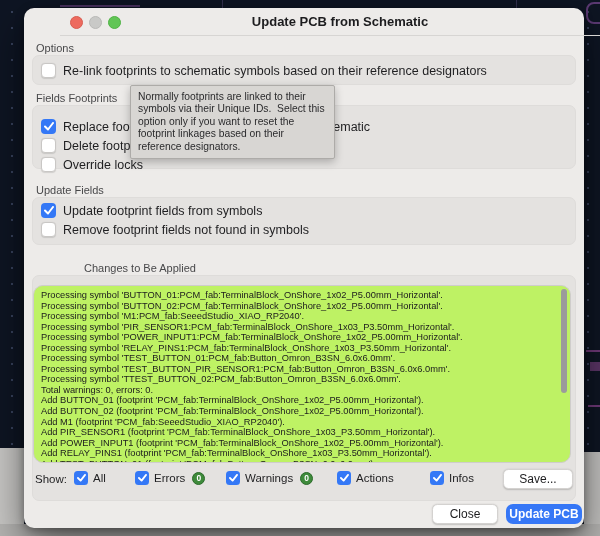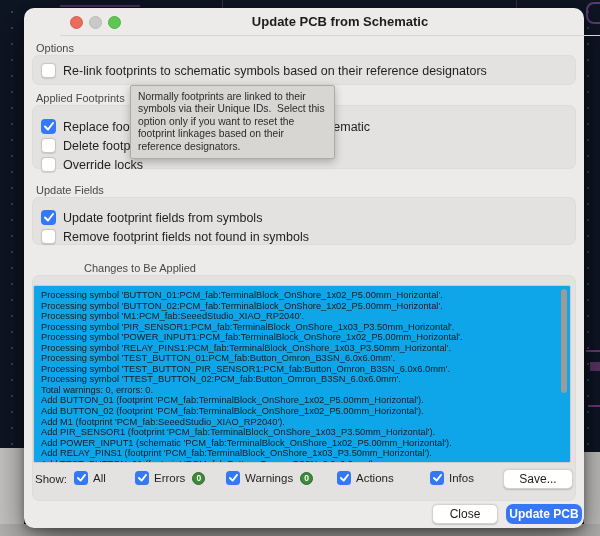--- a/index.html
+++ b/index.html
@@ -72,21 +72,21 @@
     background:#d8d6d3; border:1px solid #adaba8; border-radius:2px;
     box-shadow:0 3px 8px rgba(0,0,0,.25);
     padding:5px 7px; z-index:30;
     font-size:10.3px; line-height:12.4px; color:#2b2b2d;
     white-space:pre-wrap;
   }
 
   
   .log-box {
     position:absolute; left:9px; top:277px; width:538px; height:178px;
-    background:#0ea5e9; border:1px solid #cfcdcb; border-radius:2px;
+    background:#bef264; border:1px solid #cfcdcb; border-radius:10px;
     overflow:hidden; padding:4px 6px 0 7px;
   }
   .log-line {
     font-size:9.3px; line-height:10.55px; color:#1b1b1d; white-space:nowrap;
   }
   .scroll-thumb {
     position:absolute; right:3px; top:3px; width:6px; height:104px;
     background:#9b9b9b; border-radius:3px;
   }
 
@@ -142,21 +142,21 @@
   </div>
 
   <div class="section-label" style="left:12px; top:34px;">Options</div>
   <div class="group-box" style="top:47px; height:30px; padding-top:5px;">
     <div class="cb-row">
       <div class="checkbox unchecked"></div>
       <div class="cb-label">Re-link footprints to schematic symbols based on their reference designators</div>
     </div>
   </div>
 
-  <div class="section-label" style="left:12px; top:84px;">Applied Footprints</div>
+  <div class="section-label" style="left:12px; top:84px;">Fields Footprints</div>
   <div class="group-box" style="top:97px; height:64px; padding-top:11px;">
     <div class="cb-row">
       <div class="checkbox checked">
         <svg width="10" height="9" viewBox="0 0 10 9">
             <polyline points="1,4.5 4,7.5 9,1" fill="none" stroke="#fff" stroke-width="2" stroke-linecap="round" stroke-linejoin="round"></polyline>
           </svg>
       </div>
       <div class="cb-label">Replace footprints with those specified in the schematic</div>
     </div>
     <div class="cb-row">
@@ -165,21 +165,21 @@
     </div>
     <div class="cb-row">
       <div class="checkbox unchecked"></div>
       <div class="cb-label">Override locks</div>
     </div>
   </div>
 
   <div class="tooltip">Normally footprints are linked to their symbols via their Unique IDs.  Select this option only if you want to reset the footprint linkages based on their reference designators.</div>
 
   <div class="section-label" style="left:12px; top:176px;">Update Fields</div>
-  <div class="group-box" style="top:189px; height:48px; padding-top:10px;">
+  <div class="group-box" style="top:189px; height:48px; padding-top:3px;">
     <div class="cb-row">
       <div class="checkbox checked">
         <svg width="10" height="9" viewBox="0 0 10 9">
             <polyline points="1,4.5 4,7.5 9,1" fill="none" stroke="#fff" stroke-width="2" stroke-linecap="round" stroke-linejoin="round"></polyline>
           </svg>
       </div>
       <div class="cb-label">Update footprint fields from symbols</div>
     </div>
     <div class="cb-row">
       <div class="checkbox unchecked"></div>
@@ -199,21 +199,21 @@
         <div class="log-line">Processing symbol 'POWER_INPUT1:PCM_fab:TerminalBlock_OnShore_1x02_P5.00mm_Horizontal'.</div>
         <div class="log-line">Processing symbol 'RELAY_PINS1:PCM_fab:TerminalBlock_OnShore_1x03_P3.50mm_Horizontal'.</div>
         <div class="log-line">Processing symbol 'TEST_BUTTON_01:PCM_fab:Button_Omron_B3SN_6.0x6.0mm'.</div>
         <div class="log-line">Processing symbol 'TEST_BUTTON_PIR_SENSOR1:PCM_fab:Button_Omron_B3SN_6.0x6.0mm'.</div>
         <div class="log-line">Processing symbol 'TTEST_BUTTON_02:PCM_fab:Button_Omron_B3SN_6.0x6.0mm'.</div>
         <div class="log-line">Total warnings: 0, errors: 0.</div>
         <div class="log-line">Add BUTTON_01 (footprint 'PCM_fab:TerminalBlock_OnShore_1x02_P5.00mm_Horizontal').</div>
         <div class="log-line">Add BUTTON_02 (footprint 'PCM_fab:TerminalBlock_OnShore_1x02_P5.00mm_Horizontal').</div>
         <div class="log-line">Add M1 (footprint 'PCM_fab:SeeedStudio_XIAO_RP2040').</div>
         <div class="log-line">Add PIR_SENSOR1 (footprint 'PCM_fab:TerminalBlock_OnShore_1x03_P3.50mm_Horizontal').</div>
-        <div class="log-line">Add POWER_INPUT1 (schematic 'PCM_fab:TerminalBlock_OnShore_1x02_P5.00mm_Horizontal').</div>
+        <div class="log-line">Add POWER_INPUT1 (footprint 'PCM_fab:TerminalBlock_OnShore_1x02_P5.00mm_Horizontal').</div>
         <div class="log-line">Add RELAY_PINS1 (footprint 'PCM_fab:TerminalBlock_OnShore_1x03_P3.50mm_Horizontal').</div>
         <div class="log-line">Add TEST_BUTTON_01 (footprint 'PCM_fab:Button_Omron_B3SN_6.0x6.0mm').</div>
       </div>
     <div class="scroll-thumb"></div>
   </div>
 
   <div class="filter-bar">
     <div class="show-label">Show:</div>
 
     <div class="filter-item" style="left:50px;">

